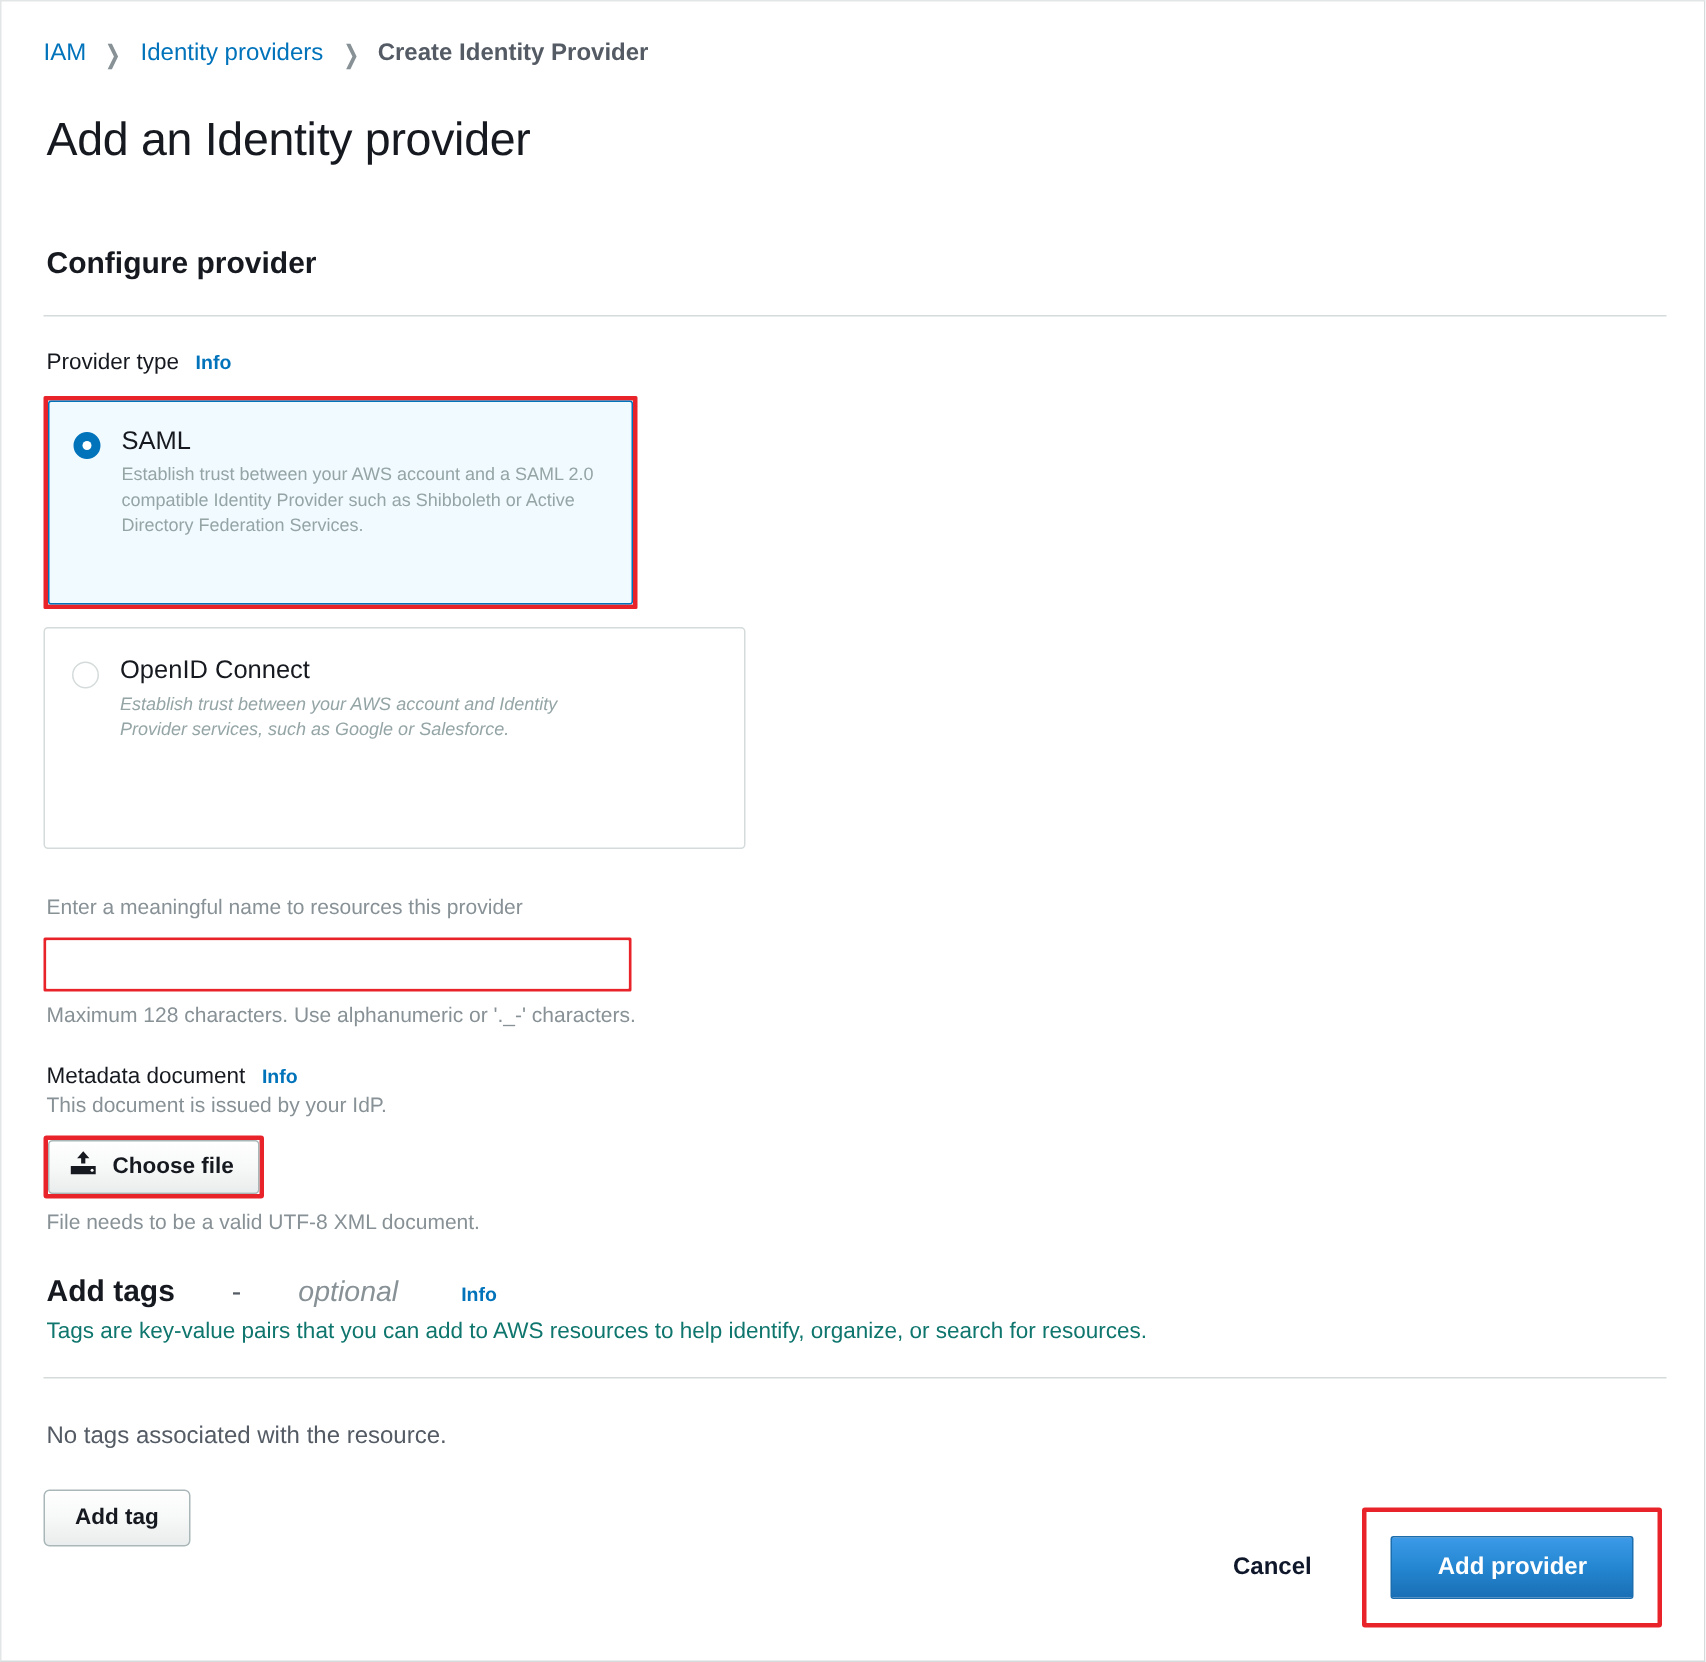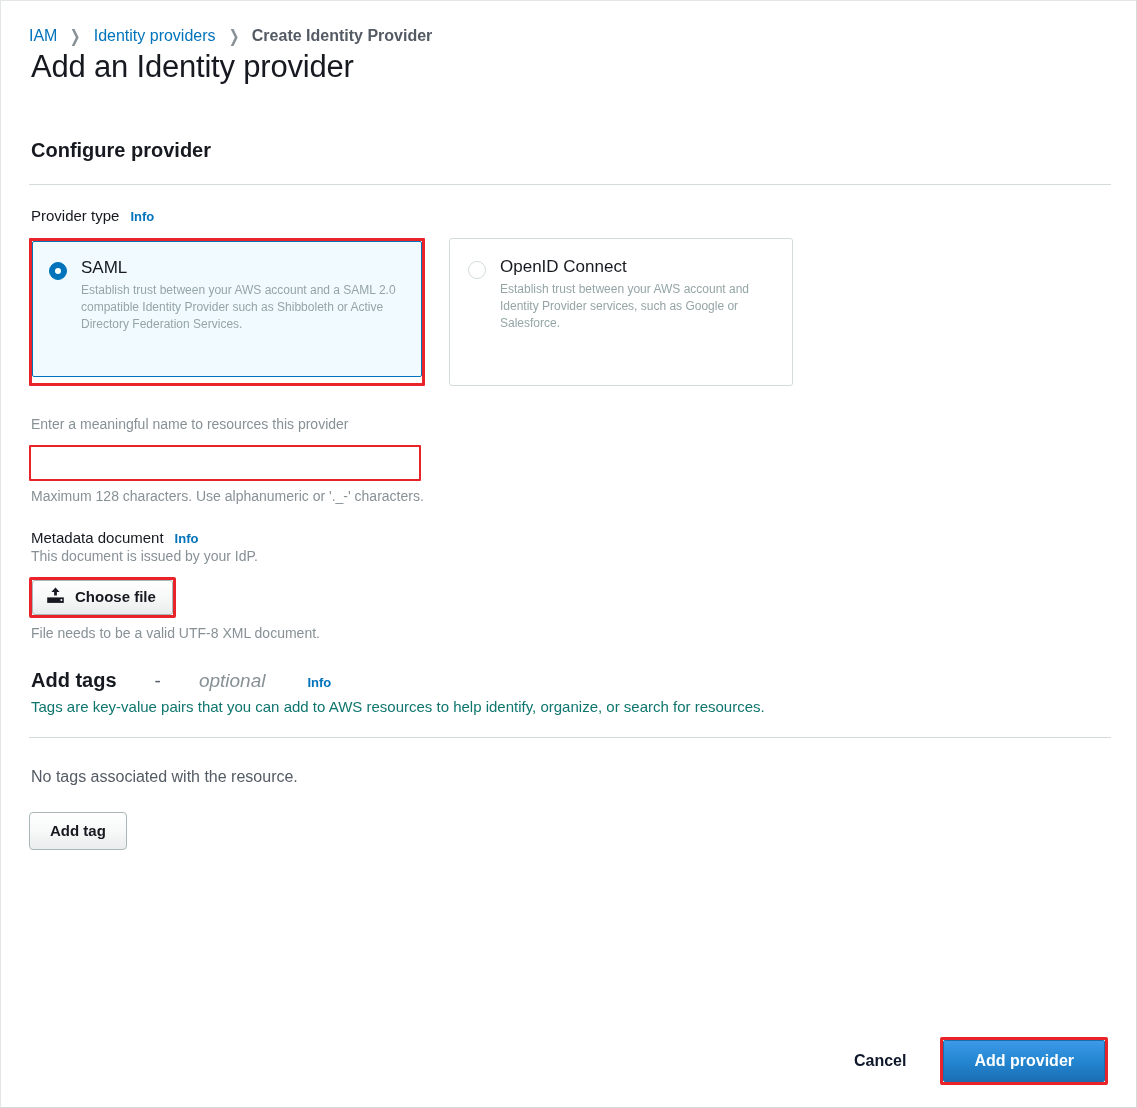--- a/index.html
+++ b/index.html
@@ -28,20 +28,21 @@
   .inner {
     padding: 22px 26px 0 28px;
   }
 
   
   .breadcrumb {
     display: flex;
     align-items: center;
     font-size: 16px;
     height: 26px;
+    margin-bottom: 26px;
   }
   .crumb-link {
     color: #0073bb;
     text-decoration: none;
     cursor: pointer;
   }
   .crumb-current {
     color: #545b64;
     font-weight: bold;
   }
@@ -102,41 +103,42 @@
   }
   .field-hint {
     font-size: 14px;
     color: #879196;
     margin: 7px 0 0 2px;
   }
 
   
   .tiles {
     display: flex;
-    gap: 24px;
+    gap: 12px;
     margin-top: 14px;
+    flex-direction: column;
   }
   .tile-outline {
     position: relative;
     border: 3px solid #e8242a;
     padding: 0;
     width: 396px;
     border-radius: 1px;
   }
   .tile {
     border: 1px solid #0073bb;
     background: #f1faff;
     border-radius: 2px;
     padding: 16px 16px 18px 14px;
     min-height: 136px;
   }
   .tile.plain {
     border: 1px solid #d5dbdb;
     background: #ffffff;
-    width: 344px;
+    width: 468px;
     min-height: 148px;
     border-radius: 3px;
     padding: 18px 16px 18px 16px;
   }
   .tile-row { display: flex; }
   .radio {
     width: 18px;
     height: 18px;
     border-radius: 50%;
     flex: 0 0 auto;
@@ -166,21 +168,21 @@
     color: #16191f;
     line-height: 1.2;
     margin-bottom: 4px;
   }
   .tile-desc {
     font-size: 12px;
     color: #95a5a6;
     line-height: 1.42;
     max-width: 320px;
   }
-  .tile.plain .tile-desc { max-width: 315px; }
+  .tile.plain .tile-desc { max-width: 315px; font-style: italic; }
 
   
   .input-outline {
     border: 2px solid #e8242a;
     width: 392px;
     height: 36px;
     margin-top: 13px;
     border-radius: 1px;
     padding: 0;
   }
@@ -287,21 +289,21 @@
     font-size: 16px;
     font-weight: bold;
     text-decoration: none;
     cursor: pointer;
     padding: 10px 18px;
     margin-right: 16px;
   }
   .primary-outline {
     border: 3px solid #e8242a;
     border-radius: 2px;
-    padding: 0;
+    padding: 16px;
     display: inline-block;
   }
   .btn-primary {
     background: linear-gradient(to bottom, #3c9ae8 0%, #2486d1 50%, #1a6fb5 100%);
     border: 1px solid #1b6dae;
     border-radius: 2px;
     color: #ffffff;
     font-size: 16px;
     font-weight: bold;
     font-family: "Liberation Sans", sans-serif;

